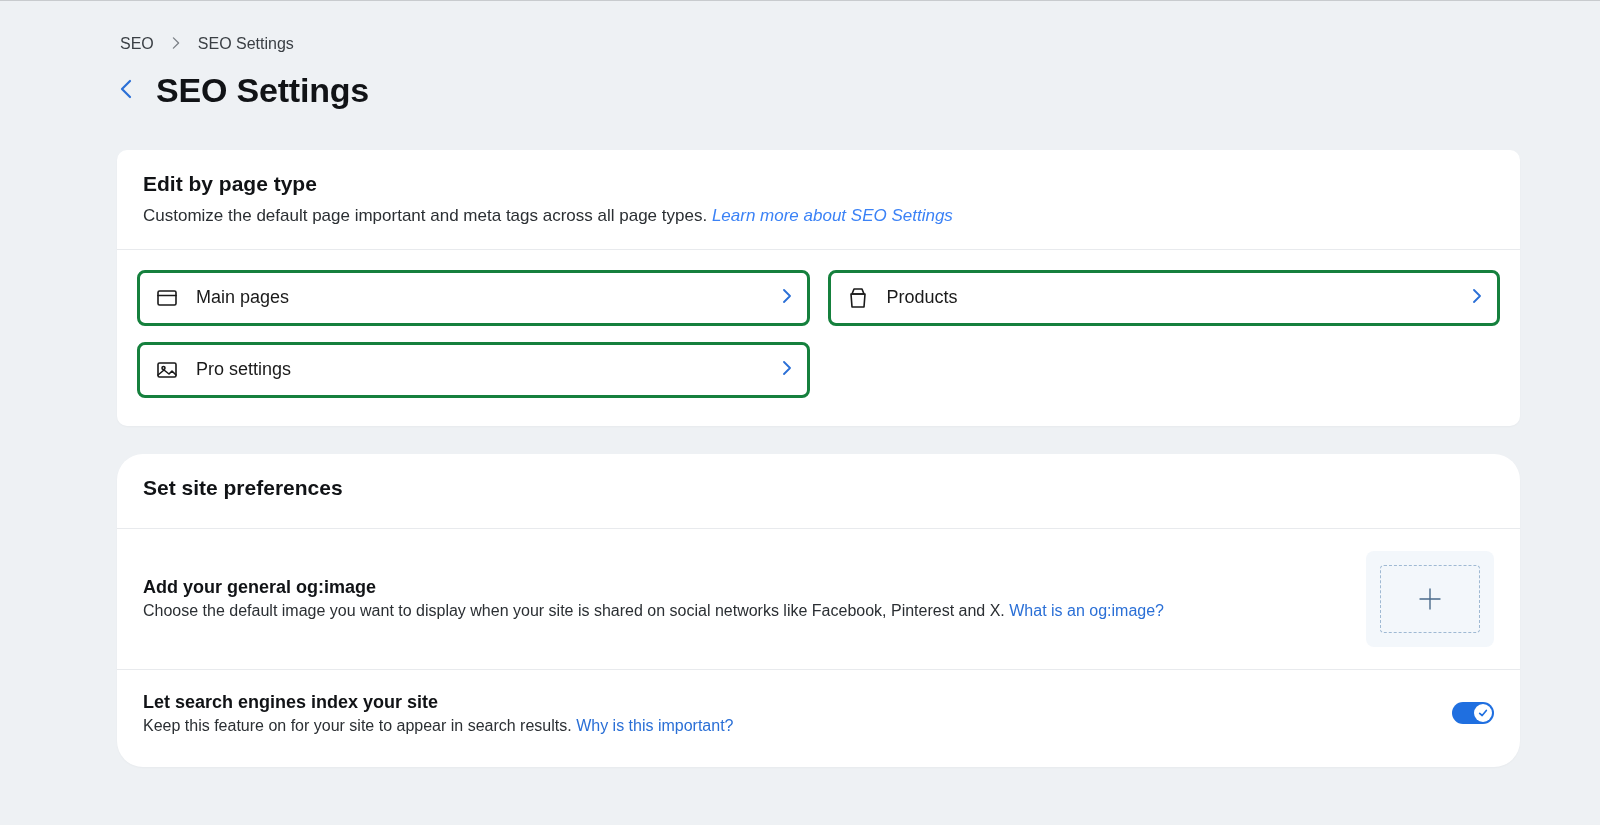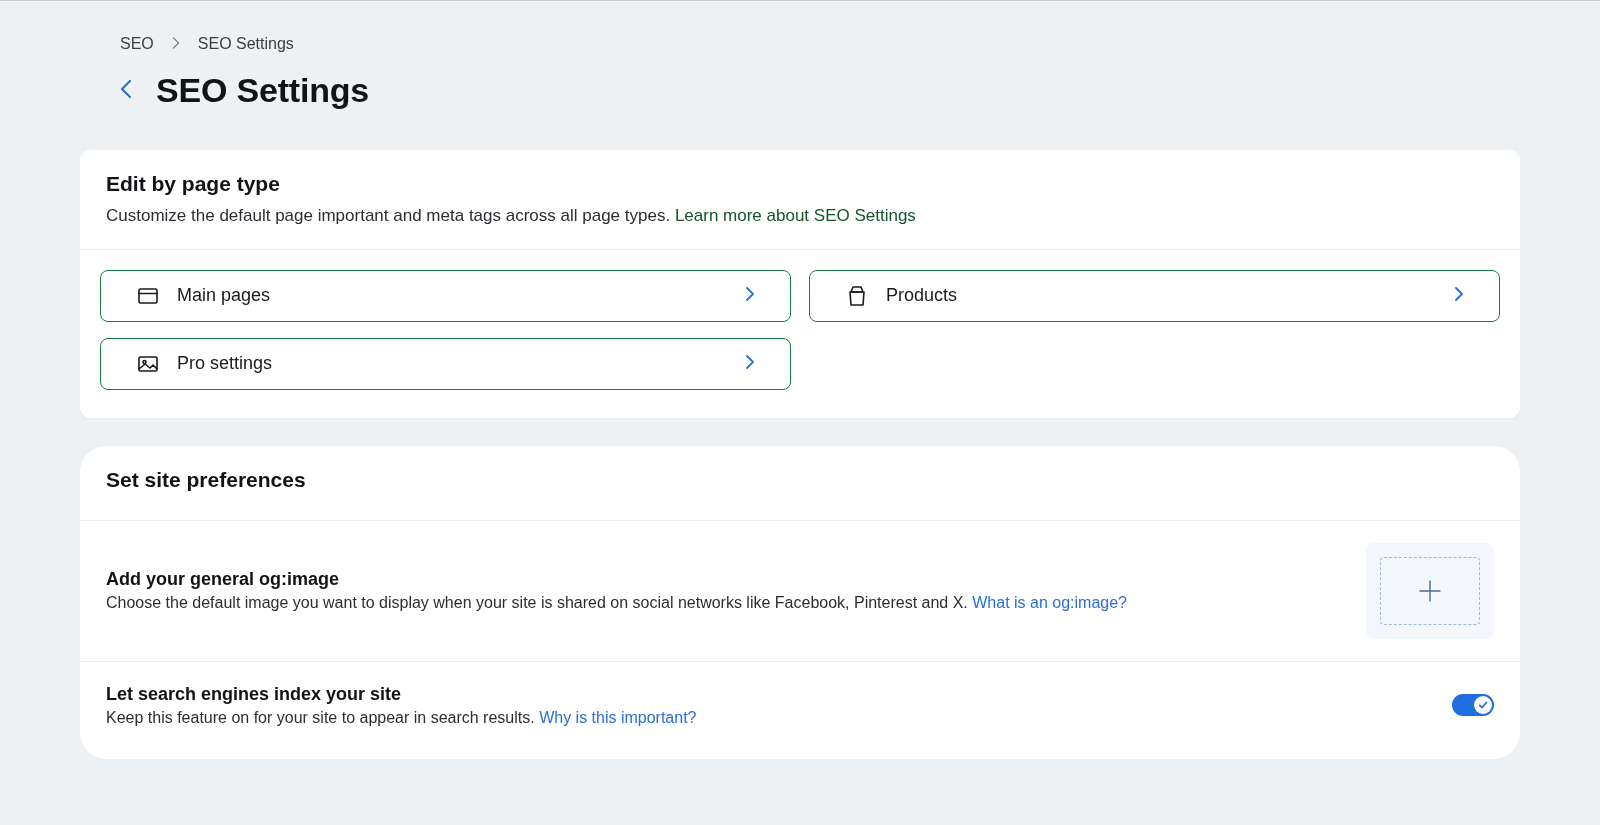--- a/index.html
+++ b/index.html
@@ -58,20 +58,21 @@
     font-size: 34px;
     font-weight: 800;
     letter-spacing: -0.2px;
     color: #111316;
   }
   .card {
     background: #fff;
     border-radius: 10px;
     box-shadow: 0 1px 2px rgba(0,0,0,0.03);
     margin-top: 40px;
+    margin-left: 37px;
   }
   .card + .card {
     margin-top: 28px;
     border-radius: 26px;
   }
   .card-header {
     padding: 22px 26px 20px 26px;
     border-bottom: 1px solid #e8eaed;
   }
   .card-header h2 {
@@ -79,38 +80,39 @@
     font-weight: 800;
     color: #111316;
     margin-bottom: 8px;
   }
   .card-header p {
     font-size: 17px;
     color: #2b2f33;
     line-height: 1.45;
   }
   .card-header a {
-    color: #14532d;
+    color: #3b82f6;
     text-decoration: none;
+    font-style: italic;
   }
   .card-body {
     padding: 20px 20px 28px 20px;
   }
   .tiles {
     display: grid;
     grid-template-columns: 1fr 1fr;
     gap: 16px 18px;
   }
   .tile {
     display: flex;
     align-items: center;
     gap: 18px;
-    border: 1px solid #15803d;
+    border: 3px solid #15803d;
     border-radius: 8px;
-    padding: 14px 36px;
+    padding: 14px 16px;
     cursor: pointer;
     background: #fff;
   }
   .tile .tile-icon {
     width: 22px;
     height: 22px;
     display: flex;
     align-items: center;
     justify-content: center;
   }

